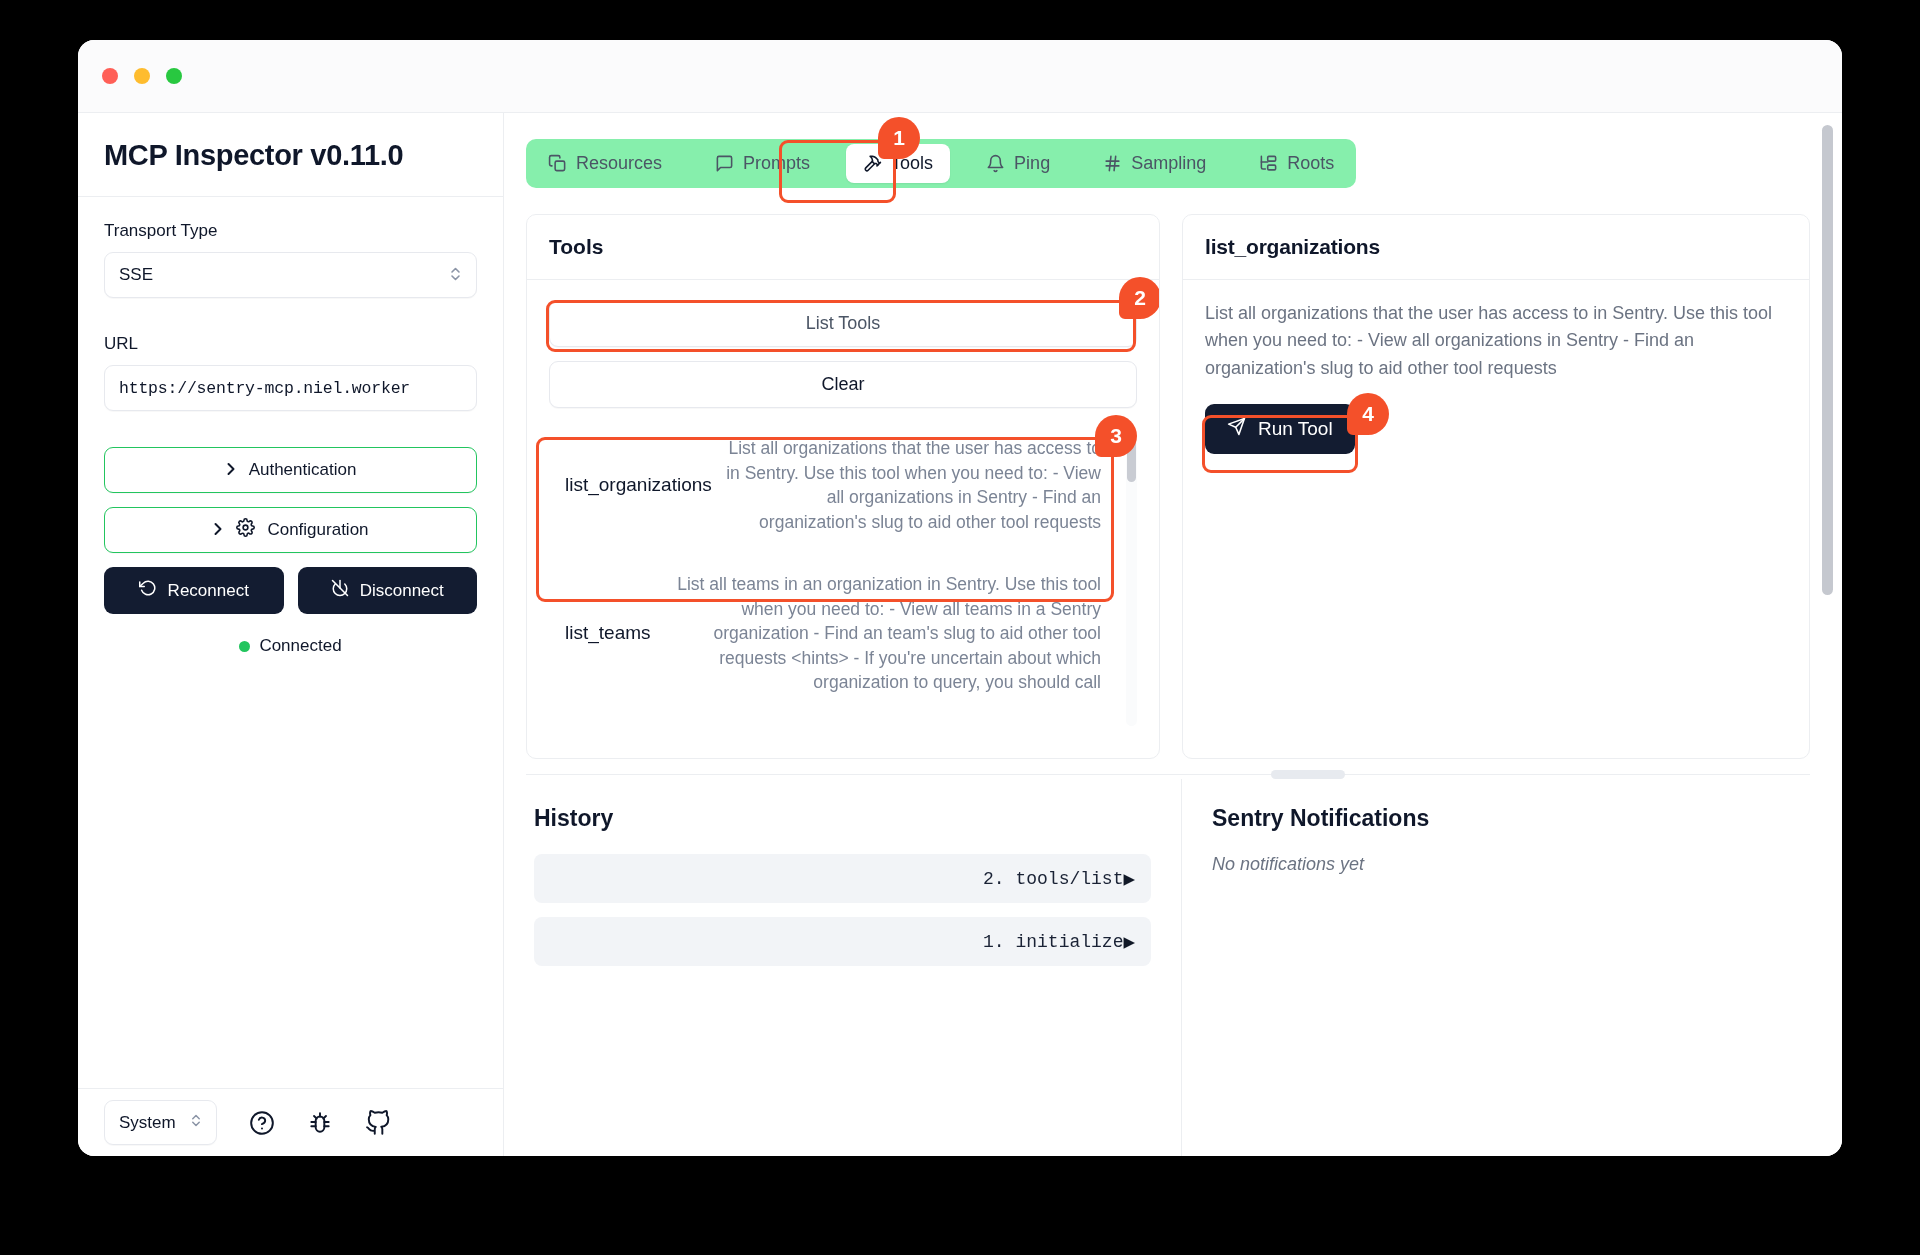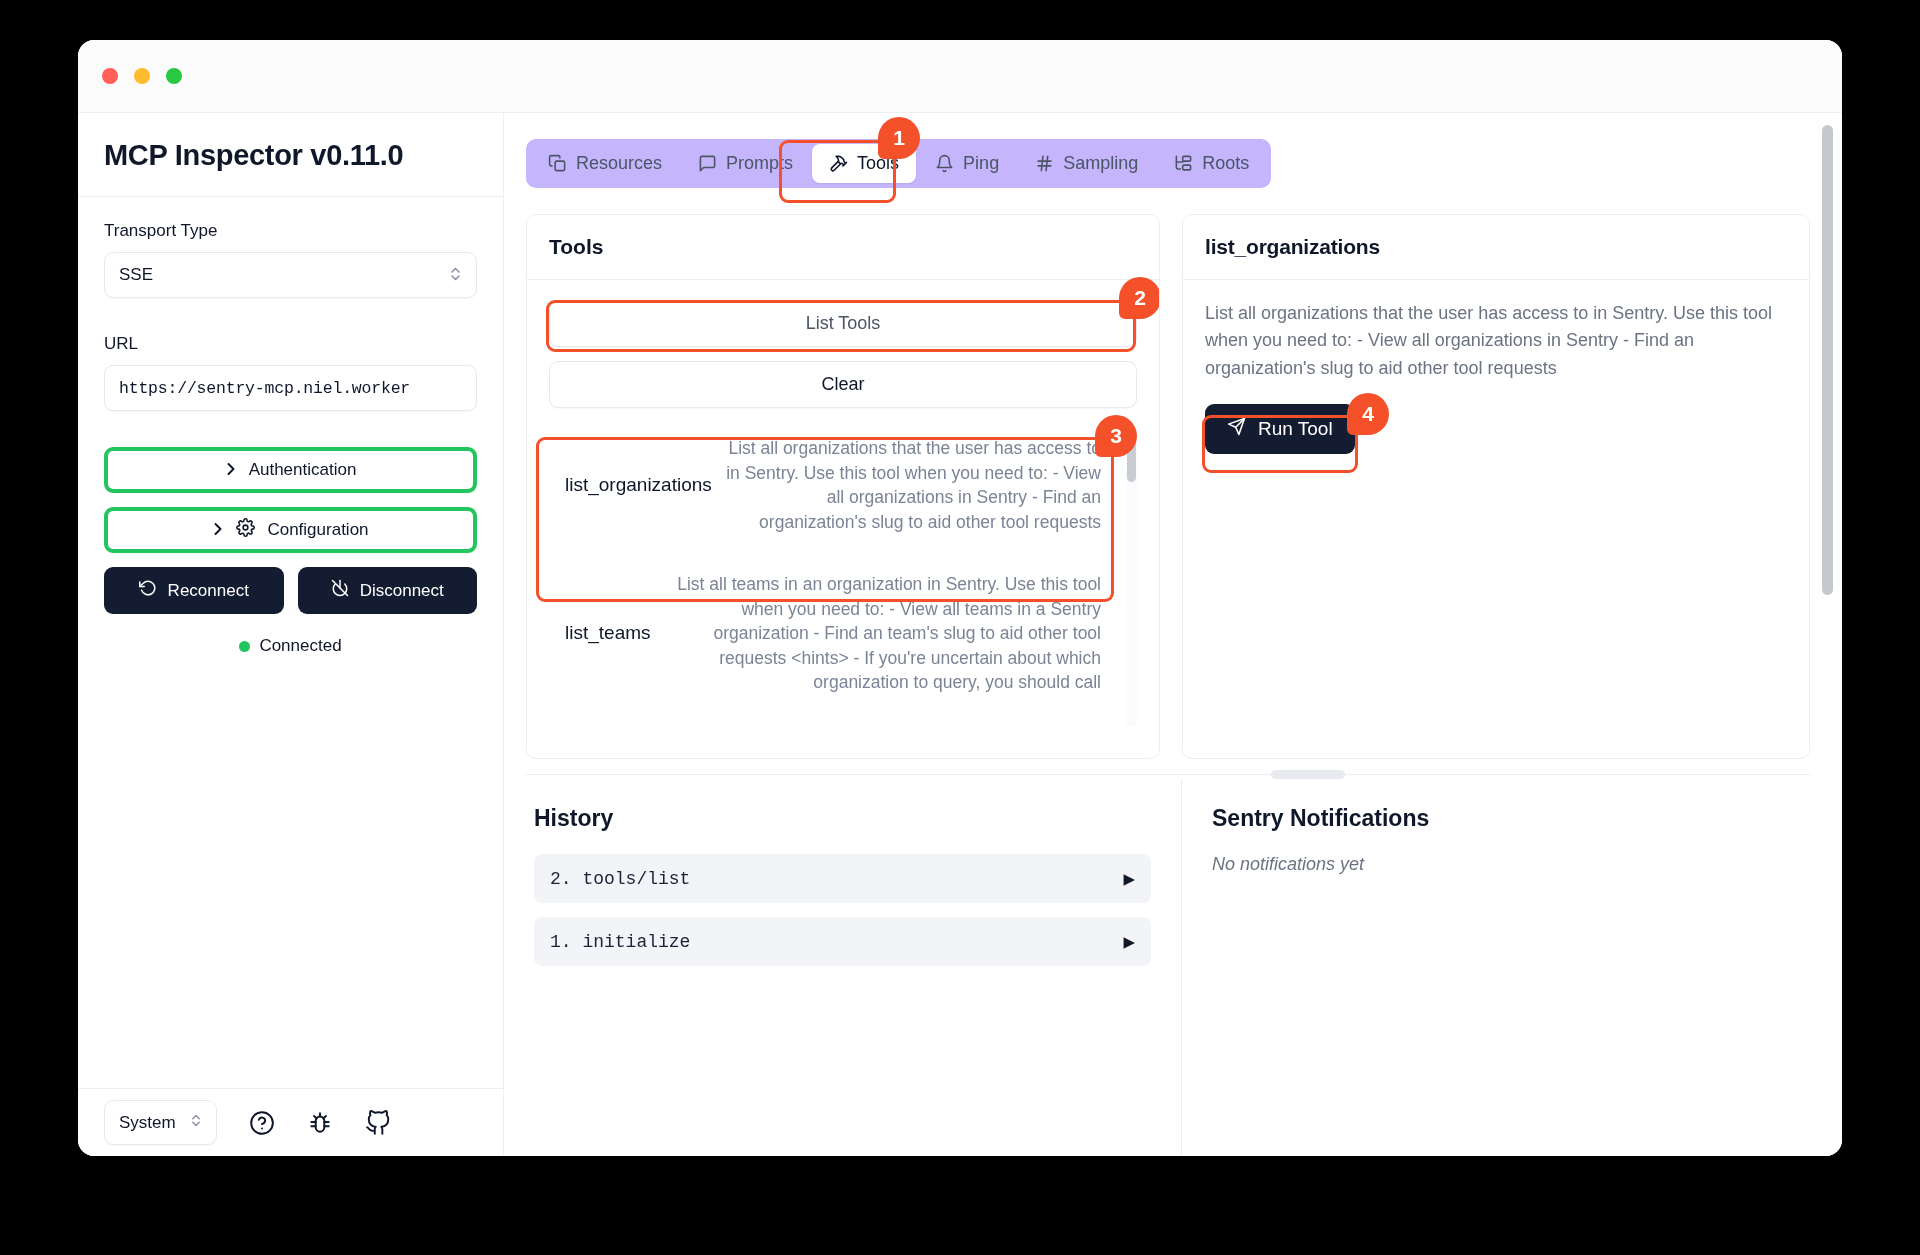--- a/index.html
+++ b/index.html
@@ -90,21 +90,21 @@
     font-size: 16.5px;
     letter-spacing: -0.2px;
     white-space: nowrap;
     overflow: hidden;
   }
   .field-block { margin-bottom: 36px; }
 
   .outline-btn {
     width: 100%;
     height: 46px;
-    border: 4px solid #22c55e;
+    border: 1px solid #22c55e;
     border-radius: 9px;
     background: #fff;
     display: flex;
     align-items: center;
     justify-content: center;
     gap: 12px;
     font-size: 17px;
     color: #0f172a;
     font-weight: 400;
     margin-bottom: 14px;
@@ -169,24 +169,24 @@
     flex: 1;
     position: relative;
     background: #fff;
     overflow: hidden;
   }
   #main-scroll { padding: 26px 32px 0 22px; height: 100%; }
 
   
   #tabs {
     display: inline-flex;
-    background: #c4b5fd;
+    background: #86efac;
     border-radius: 10px;
     padding: 5px;
-    gap: 2px;
+    gap: 19px;
     position: relative;
     justify-content: flex-end;
   }
   .tab {
     display: flex;
     align-items: center;
     gap: 9px;
     padding: 9px 17px;
     border-radius: 8px;
     font-size: 18px;
@@ -381,21 +381,21 @@
     font-weight: 700;
     color: #0f172a;
     margin-bottom: 22px;
   }
   .history-row {
     background: #f2f4f7;
     border-radius: 8px;
     height: 49px;
     display: flex;
     align-items: center;
-    justify-content: space-between;
+    justify-content: flex-end;
     padding: 0 16px;
     margin-bottom: 14px;
     cursor: pointer;
   }
   .history-label {
     font-family: "Liberation Mono", monospace;
     font-size: 18px;
     color: #1a2235;
   }
   .tri { color: #111827; font-size: 15px; }

